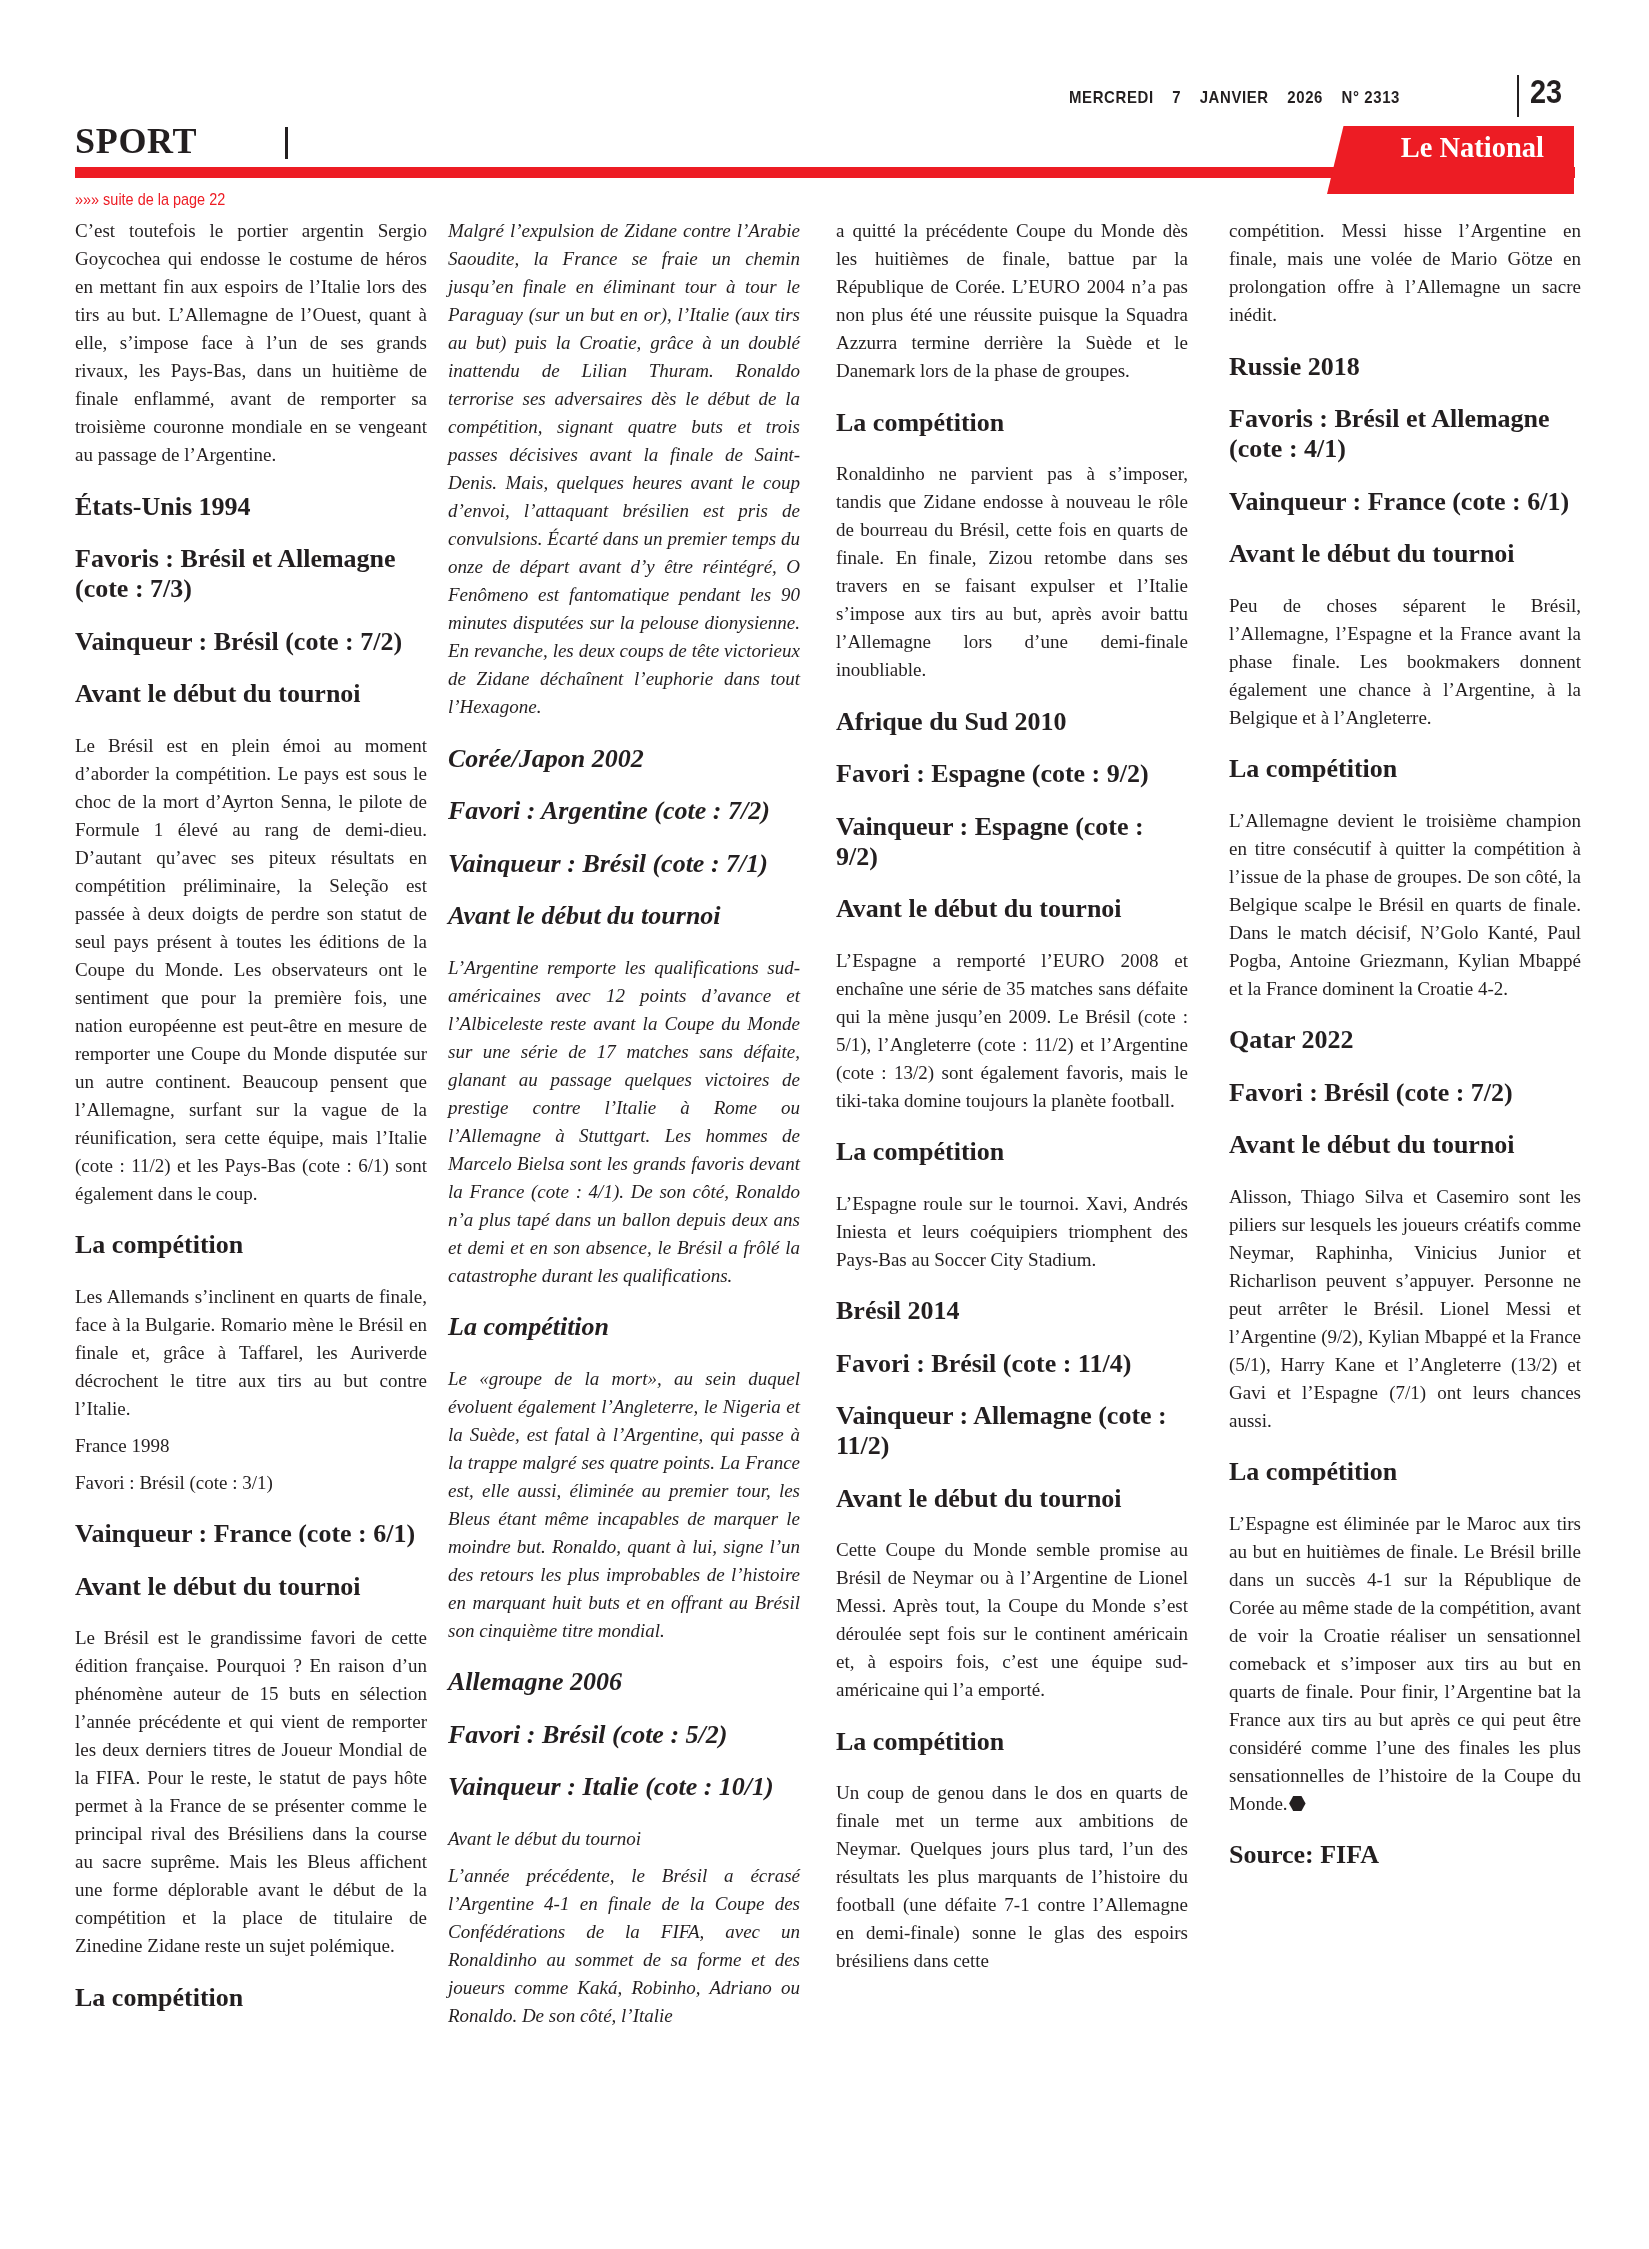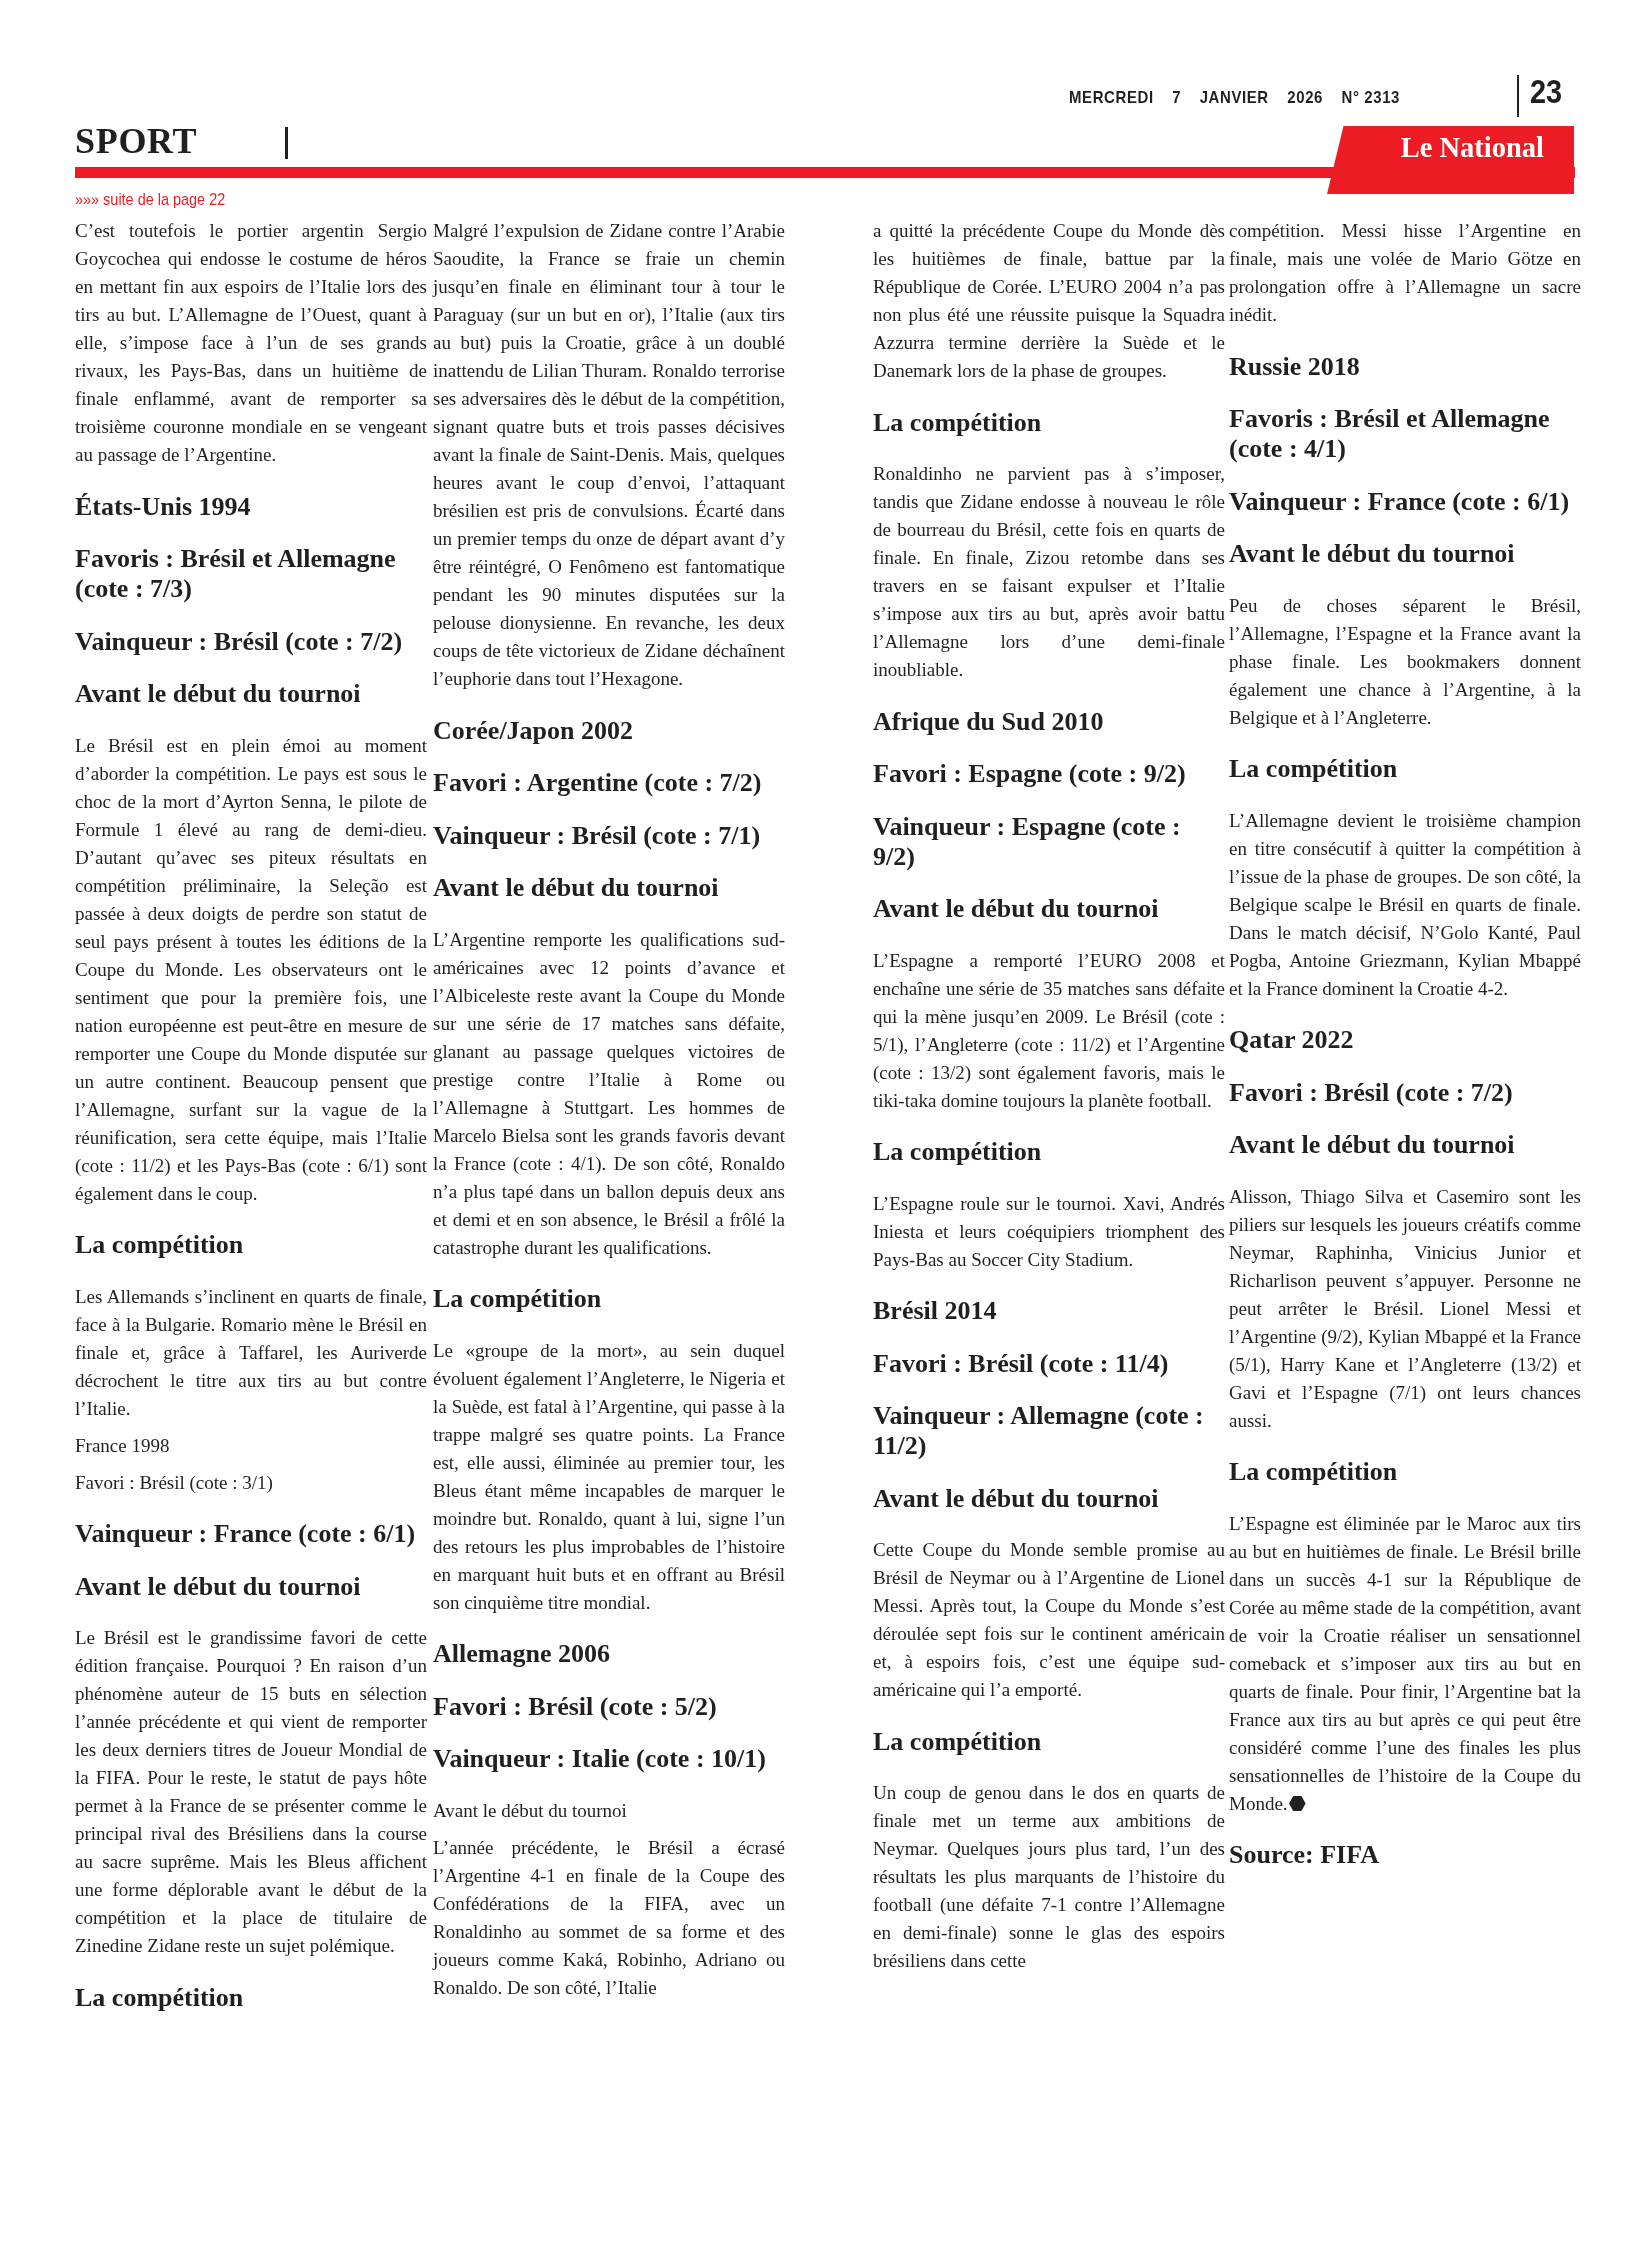--- a/index.html
+++ b/index.html
@@ -12,22 +12,22 @@
   .section-bar{position:absolute;top:127px;left:285px;width:3px;height:31.5px;background:#231f20;}
   .redline{position:absolute;top:167px;left:75px;width:1500px;height:10.5px;background:#ed1c24;}
   .brand{position:absolute;top:126px;left:1327px;width:247px;height:68px;background:#ed1c24;clip-path:polygon(16.5px 0,100% 0,100% 100%,0 100%);}
   .brand span{position:absolute;right:30px;top:6px;color:#fff;font-weight:bold;font-size:28.5px;font-family:"Liberation Serif",serif;}
   .suite{position:absolute;top:190px;left:75px;color:#ed1c24;font-family:"Liberation Sans",sans-serif;font-size:17px;transform:scaleX(0.85);transform-origin:left;}
   .col{position:absolute;top:217px;width:352px;font-size:19px;line-height:28px;}
   .col p{margin:0 0 9px 0;text-align:justify;}
   .col h3{margin:22.5px 0 22.5px 0;font-weight:bold;font-size:26px;line-height:30px;font-variant-numeric:oldstyle-nums;}
   .col p.small{margin:7.5px 0 9px 0;}
   #c1{left:75px;}
-  #c2{left:433px;}
-  #c3{left:836px;margin-left:37px;}
+  #c2{left:448px;font-style:italic;}
+  #c3{left:836px;}
   #c4{left:1217px;margin-left:12px;}
   .end-mark{display:inline-block;width:16.5px;height:15px;background:#231f20;clip-path:polygon(25% 0,75% 0,100% 50%,75% 100%,25% 100%,0 50%);vertical-align:-1.5px;margin-left:1.5px;}
 </style>
 </head>
 <body>
 
 <div>
   <div class="dateline"><span>MERCREDI</span><span>7</span><span>JANVIER</span><span>2026</span><span>N° 2313</span></div>
   <div class="pagenum-bar"></div>
   <div class="pagenum">23</div>

